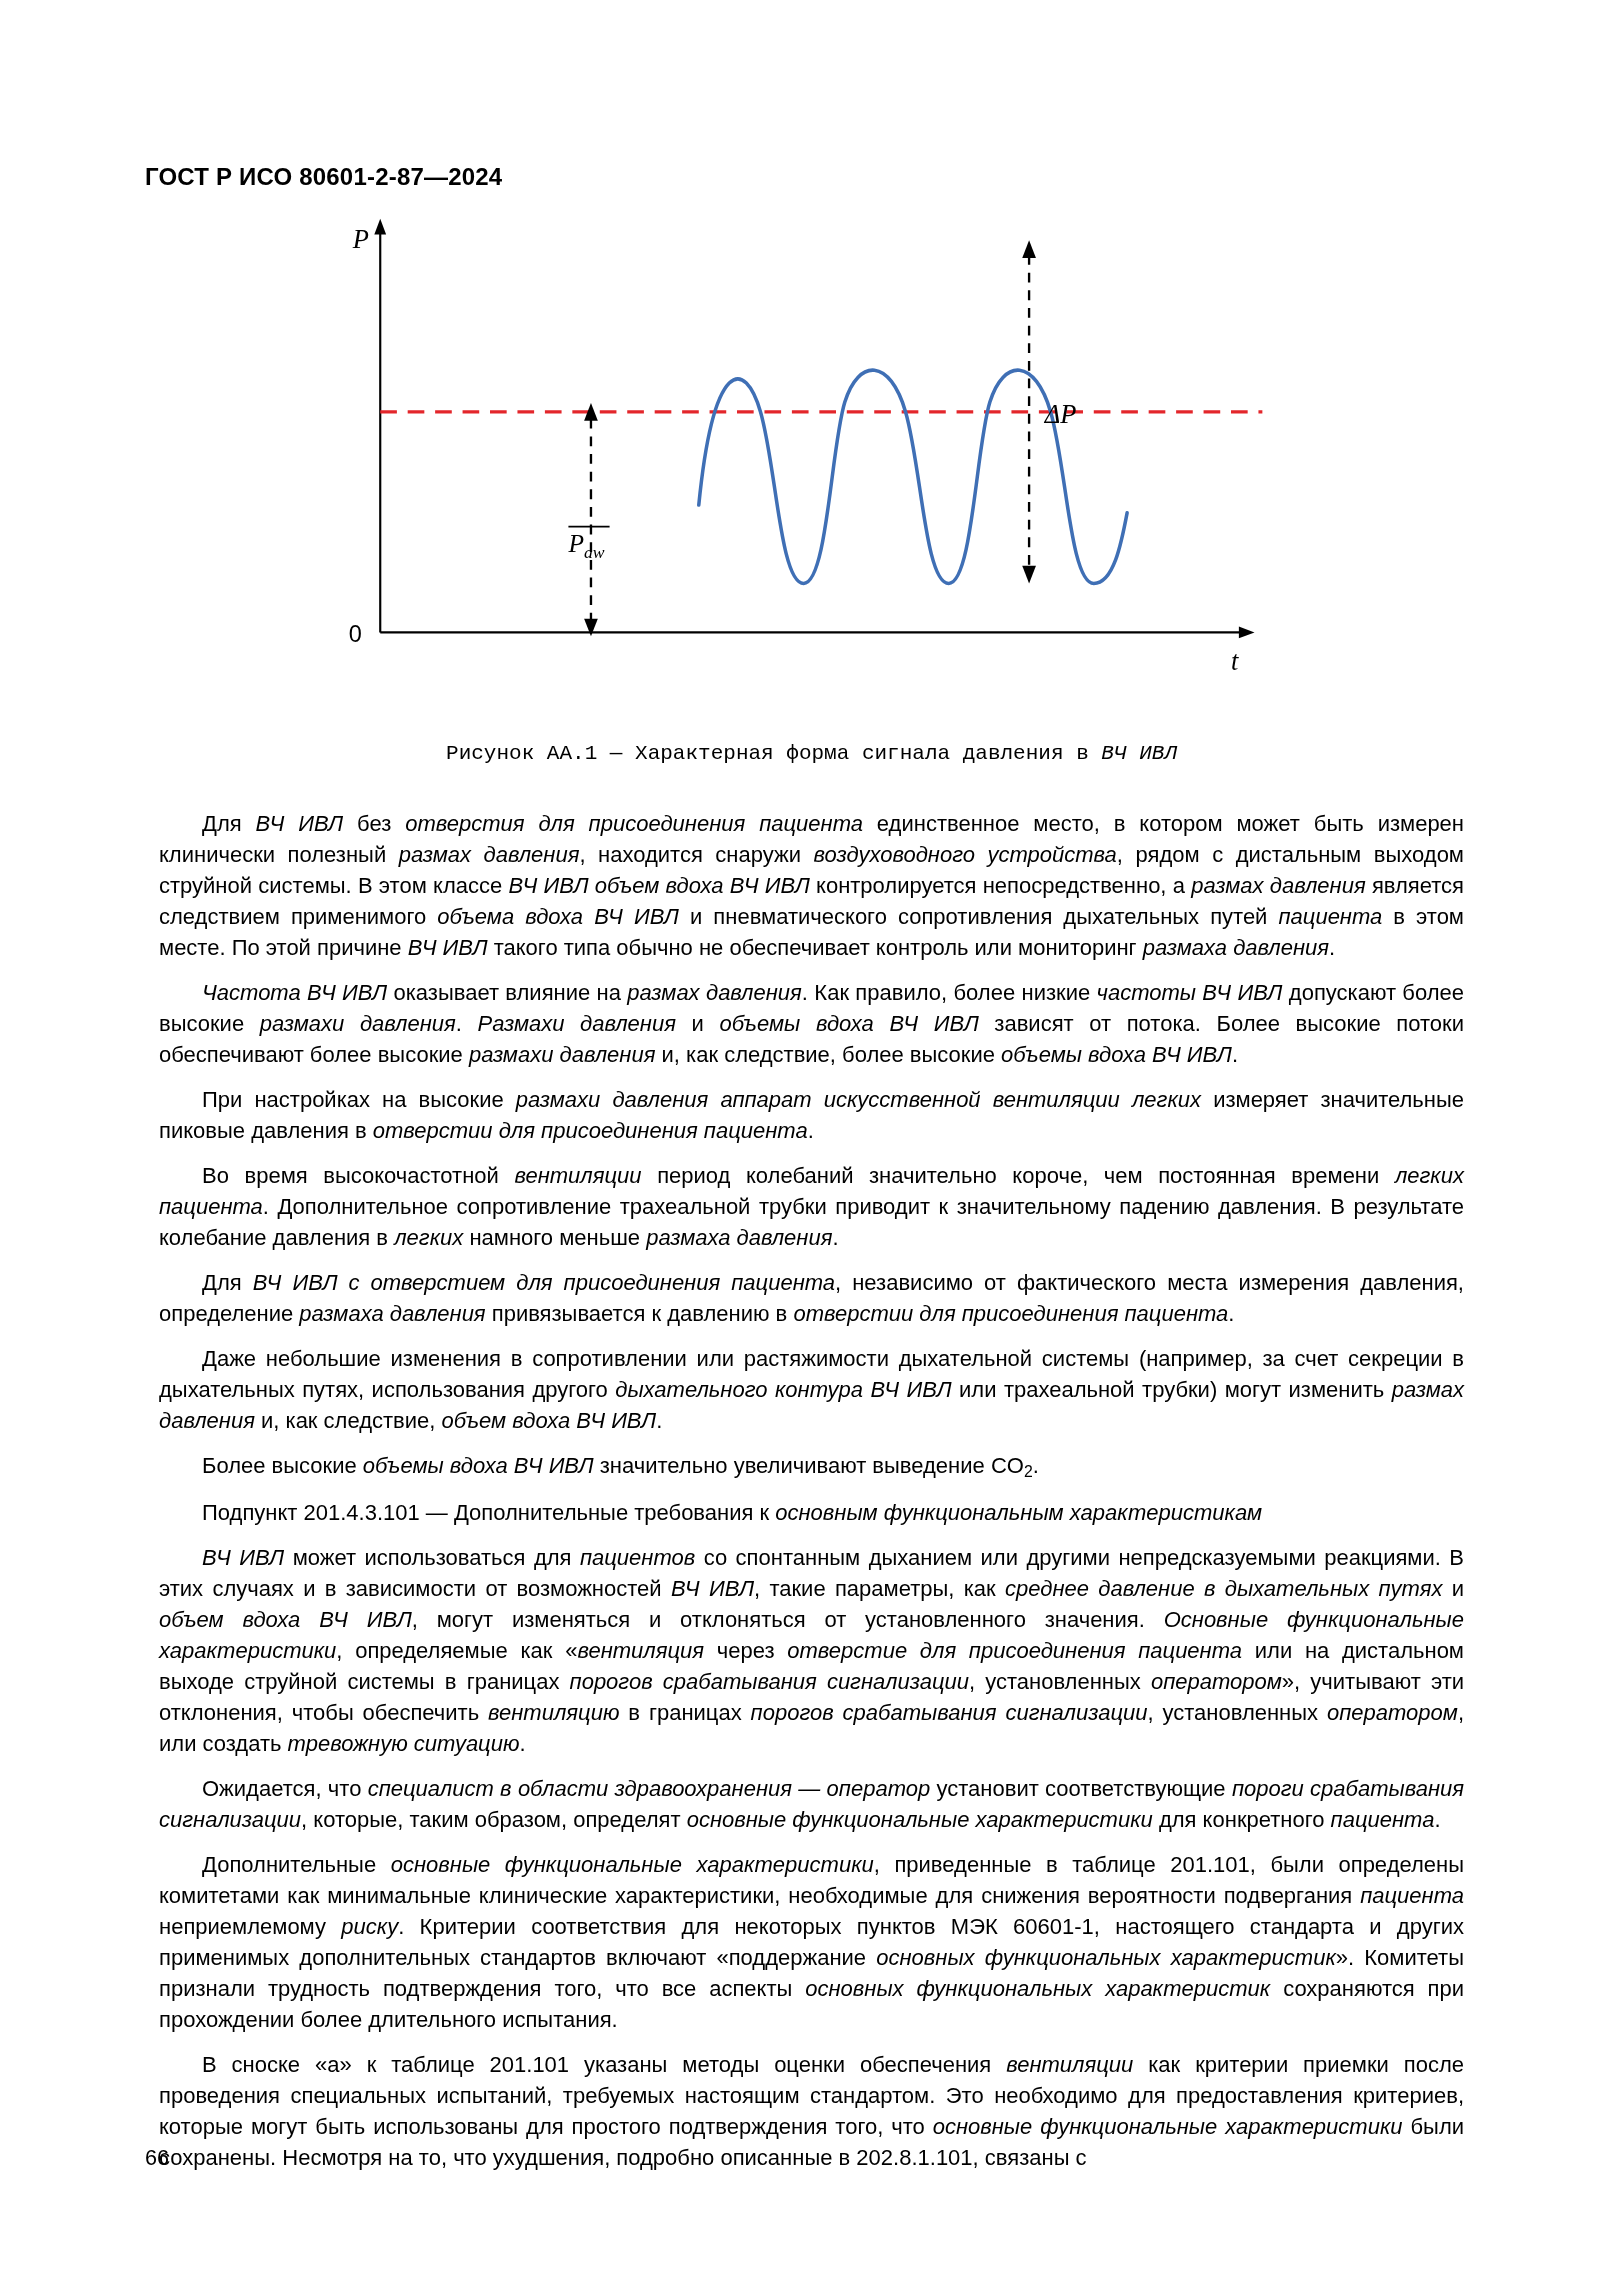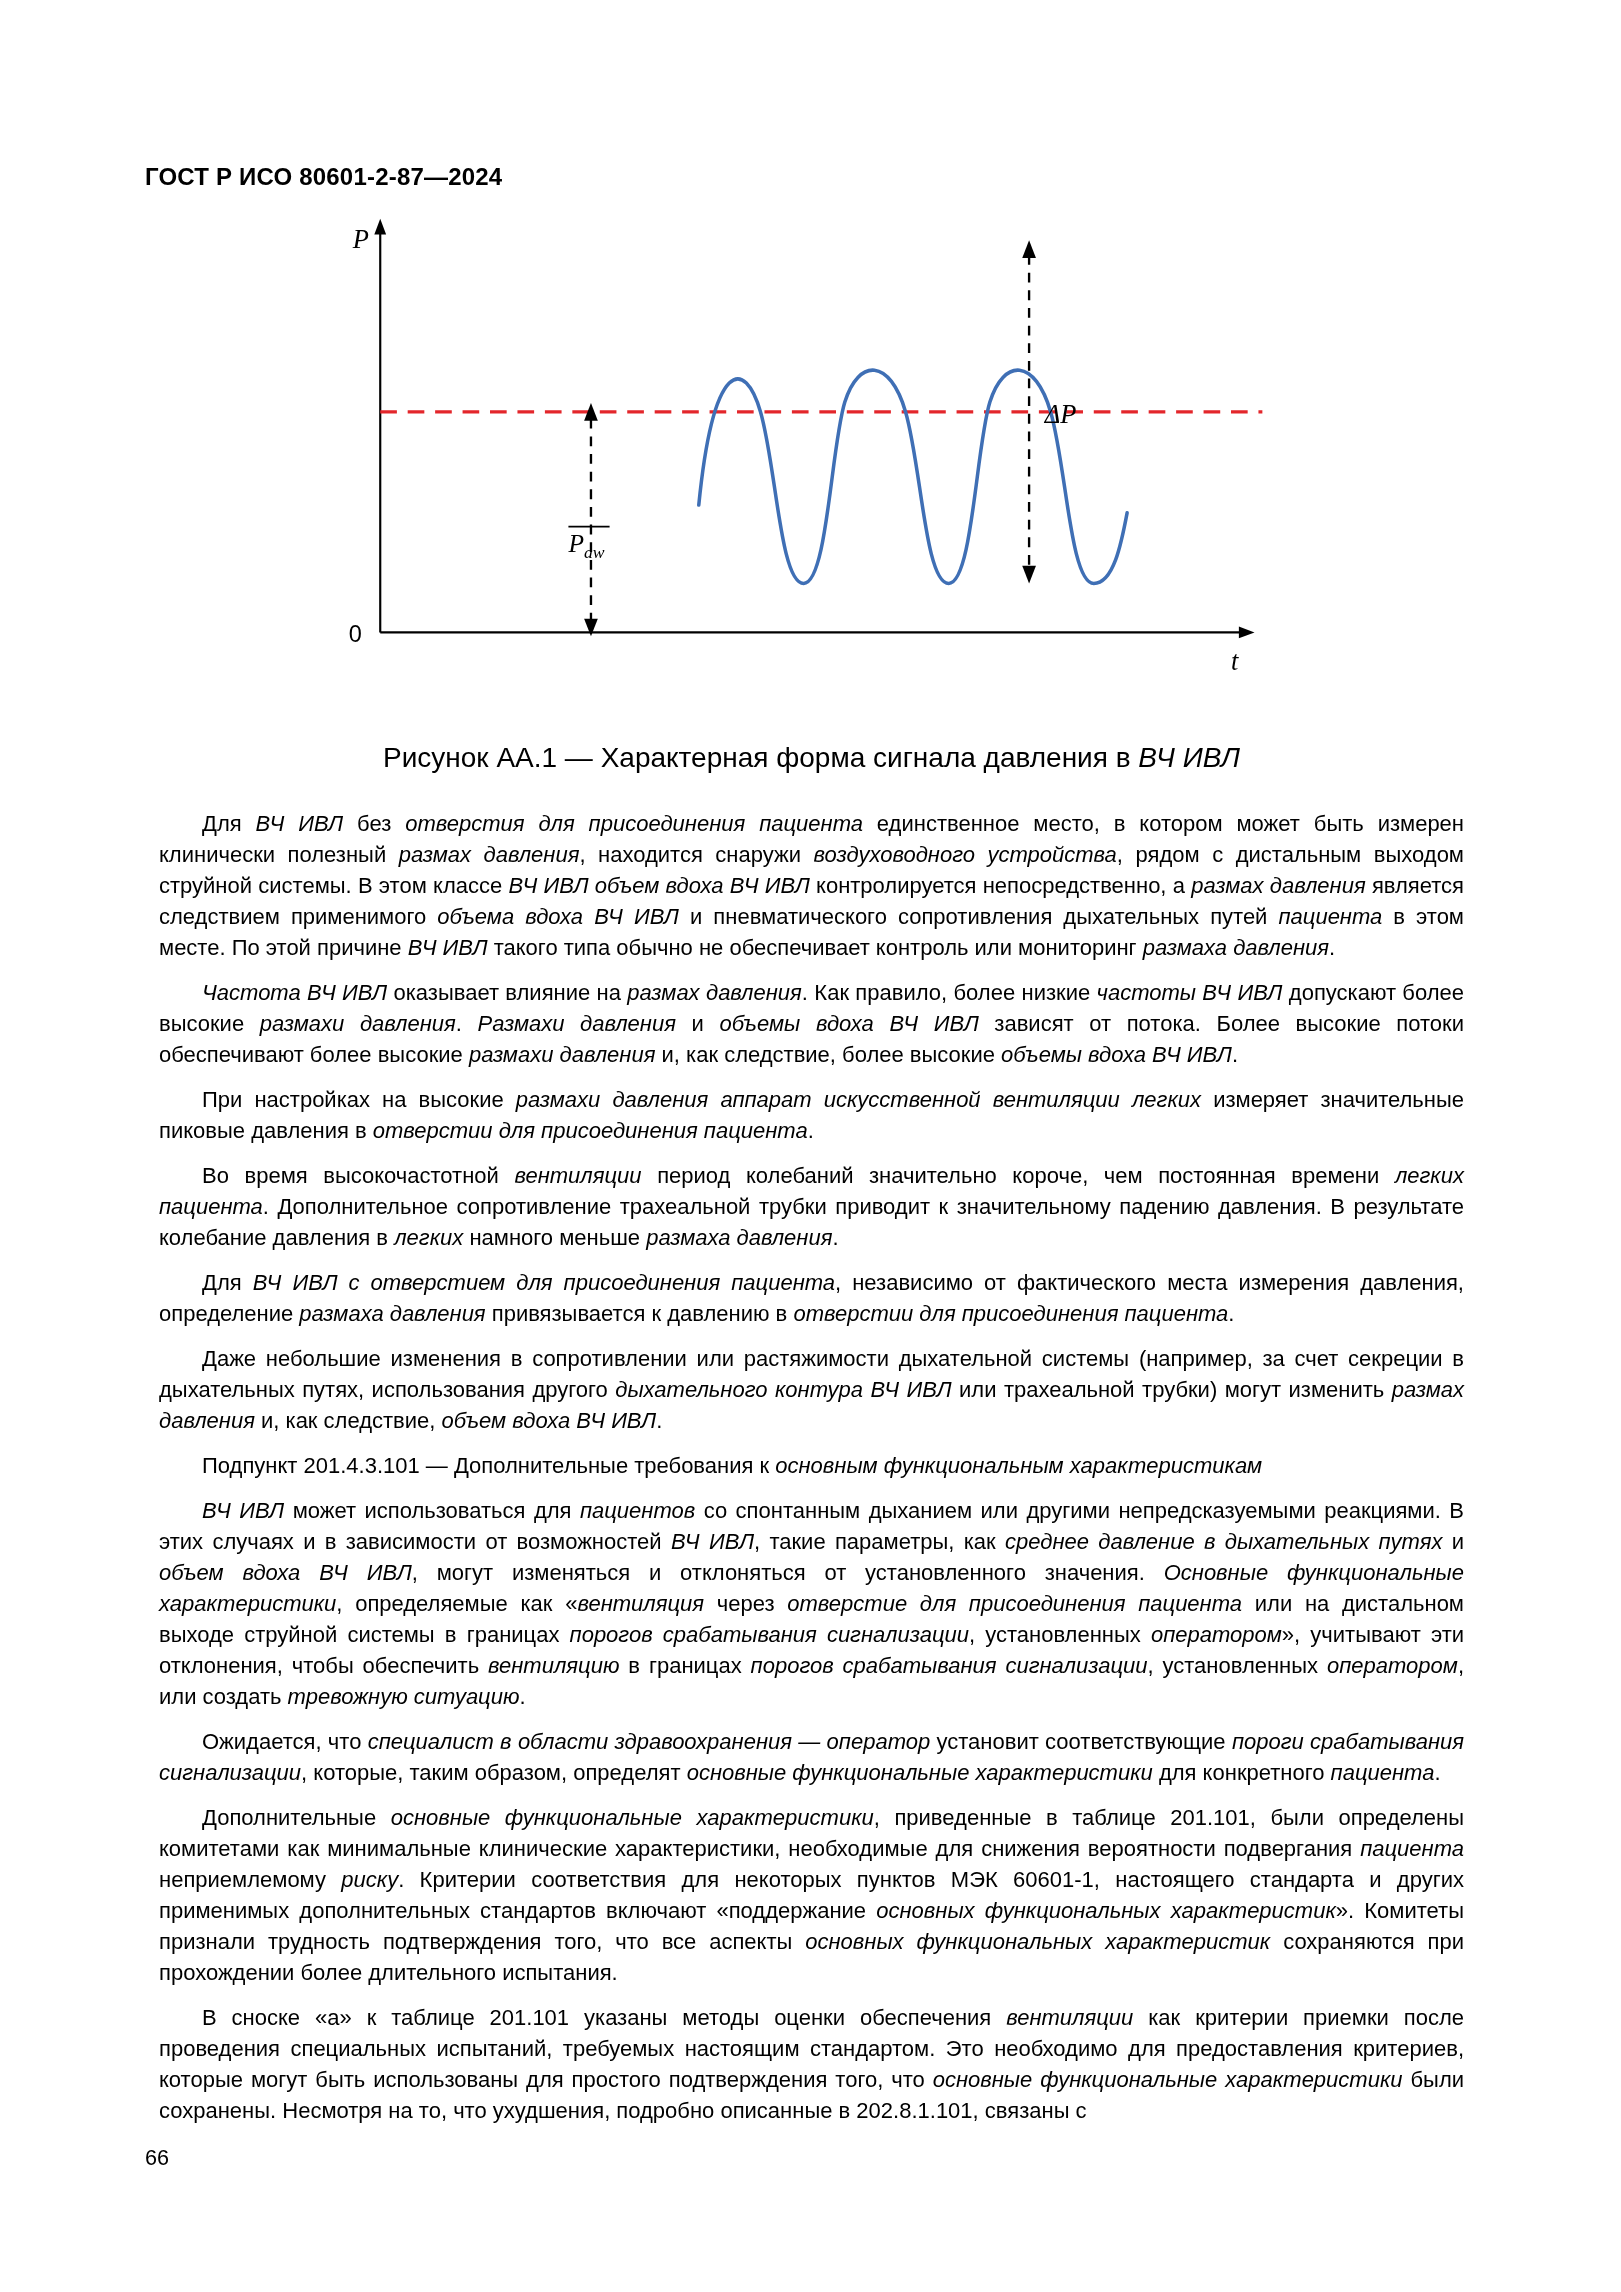--- a/index.html
+++ b/index.html
@@ -48,22 +48,22 @@
     font-style: italic;
     font-family: "Liberation Sans", sans-serif;
     font-size: 19px;
   }
   .figure-caption {
     position: absolute;
     left: 145px;
     top: 742px;
     width: 1333px;
     text-align: center;
-    font-family: Liberation Sans, sans-serif;
-    font-size: 28px;
+    font-family: Liberation Mono, monospace;
+    font-size: 21px;
   }
   .figure-caption .it { font-style: italic; }
 
   .body-text {
     position: absolute;
     left: 145px;
     top: 794px;
     width: 1333px;
     font-size: 22px;
     line-height: 31px;
@@ -147,20 +147,21 @@
     <span>Рисунок АА.1 — Характерная форма сигнала давления в </span><span class="it">ВЧ ИВЛ</span>
   </div>
 
   <div class="body-text" id="body-text">
       <p>Для <i>ВЧ ИВЛ</i> без <i>отверстия для присоединения пациента</i> единственное место, в котором может быть измерен клинически полезный <i>размах давления</i>, находится снаружи <i>воздуховодного устройства</i>, рядом с дистальным выходом струйной системы. В этом классе <i>ВЧ ИВЛ объем вдоха ВЧ ИВЛ</i> контролируется непосредственно, а <i>размах давления</i> является следствием применимого <i>объема вдоха ВЧ ИВЛ</i> и пневматического сопротивления дыхательных путей <i>пациента</i> в этом месте. По этой причине <i>ВЧ ИВЛ</i> такого типа обычно не обеспечивает контроль или мониторинг <i>размаха давления</i>.</p>
       <p><i>Частота ВЧ ИВЛ</i> оказывает влияние на <i>размах давления</i>. Как правило, более низкие <i>частоты ВЧ ИВЛ</i> допускают более высокие <i>размахи давления</i>. <i>Размахи давления</i> и <i>объемы вдоха ВЧ ИВЛ</i> зависят от потока. Более высокие потоки обеспечивают более высокие <i>размахи давления</i> и, как следствие, более высокие <i>объемы вдоха ВЧ ИВЛ</i>.</p>
       <p>При настройках на высокие <i>размахи давления аппарат искусственной вентиляции легких</i> измеряет значительные пиковые давления в <i>отверстии для присоединения пациента</i>.</p>
       <p>Во время высокочастотной <i>вентиляции</i> период колебаний значительно короче, чем постоянная времени <i>легких пациента</i>. Дополнительное сопротивление трахеальной трубки приводит к значительному падению давления. В результате колебание давления в <i>легких</i> намного меньше <i>размаха давления</i>.</p>
       <p>Для <i>ВЧ ИВЛ с отверстием для присоединения пациента</i>, независимо от фактического места измерения давления, определение <i>размаха давления</i> привязывается к давлению в <i>отверстии для присоединения пациента</i>.</p>
       <p>Даже небольшие изменения в сопротивлении или растяжимости дыхательной системы (например, за счет секреции в дыхательных путях, использования другого <i>дыхательного контура ВЧ ИВЛ</i> или трахеальной трубки) могут изменить <i>размах давления</i> и, как следствие, <i>объем вдоха ВЧ ИВЛ</i>.</p>
+      <p>Более высокие <i>объемы вдоха ВЧ ИВЛ</i> значительно увеличивают выведение CO<sub>2</sub>.</p>
       <p>Подпункт 201.4.3.101 — Дополнительные требования к <i>основным функциональным характеристикам</i></p>
       <p><i>ВЧ ИВЛ</i> может использоваться для <i>пациентов</i> со спонтанным дыханием или другими непредсказуемыми реакциями. В этих случаях и в зависимости от возможностей <i>ВЧ ИВЛ</i>, такие параметры, как <i>среднее давление в дыхательных путях</i> и <i>объем вдоха ВЧ ИВЛ</i>, могут изменяться и отклоняться от установленного значения. <i>Основные функциональные характеристики</i>, определяемые как «<i>вентиляция</i> через <i>отверстие для присоединения пациента</i> или на дистальном выходе струйной системы в границах <i>порогов срабатывания сигнализации</i>, установленных <i>оператором</i>», учитывают эти отклонения, чтобы обеспечить <i>вентиляцию</i> в границах <i>порогов срабатывания сигнализации</i>, установленных <i>оператором</i>, или создать <i>тревожную ситуацию</i>.</p>
       <p>Ожидается, что <i>специалист в области здравоохранения — оператор</i> установит соответствующие <i>пороги срабатывания сигнализации</i>, которые, таким образом, определят <i>основные функциональные характеристики</i> для конкретного <i>пациента</i>.</p>
       <p>Дополнительные <i>основные функциональные характеристики</i>, приведенные в таблице 201.101, были определены комитетами как минимальные клинические характеристики, необходимые для снижения вероятности подвергания <i>пациента</i> неприемлемому <i>риску</i>. Критерии соответствия для некоторых пунктов МЭК 60601-1, настоящего стандарта и других применимых дополнительных стандартов включают «поддержание <i>основных функциональных характеристик</i>». Комитеты признали трудность подтверждения того, что все аспекты <i>основных функциональных характеристик</i> сохраняются при прохождении более длительного испытания.</p>
       <p>В сноске «а» к таблице 201.101 указаны методы оценки обеспечения <i>вентиляции</i> как критерии приемки после проведения специальных испытаний, требуемых настоящим стандартом. Это необходимо для предоставления критериев, которые могут быть использованы для простого подтверждения того, что <i>основные функциональные характеристики</i> были сохранены. Несмотря на то, что ухудшения, подробно описанные в 202.8.1.101, связаны с</p>
     </div>
 
   <div class="page-number">66</div>
 </div>
 

